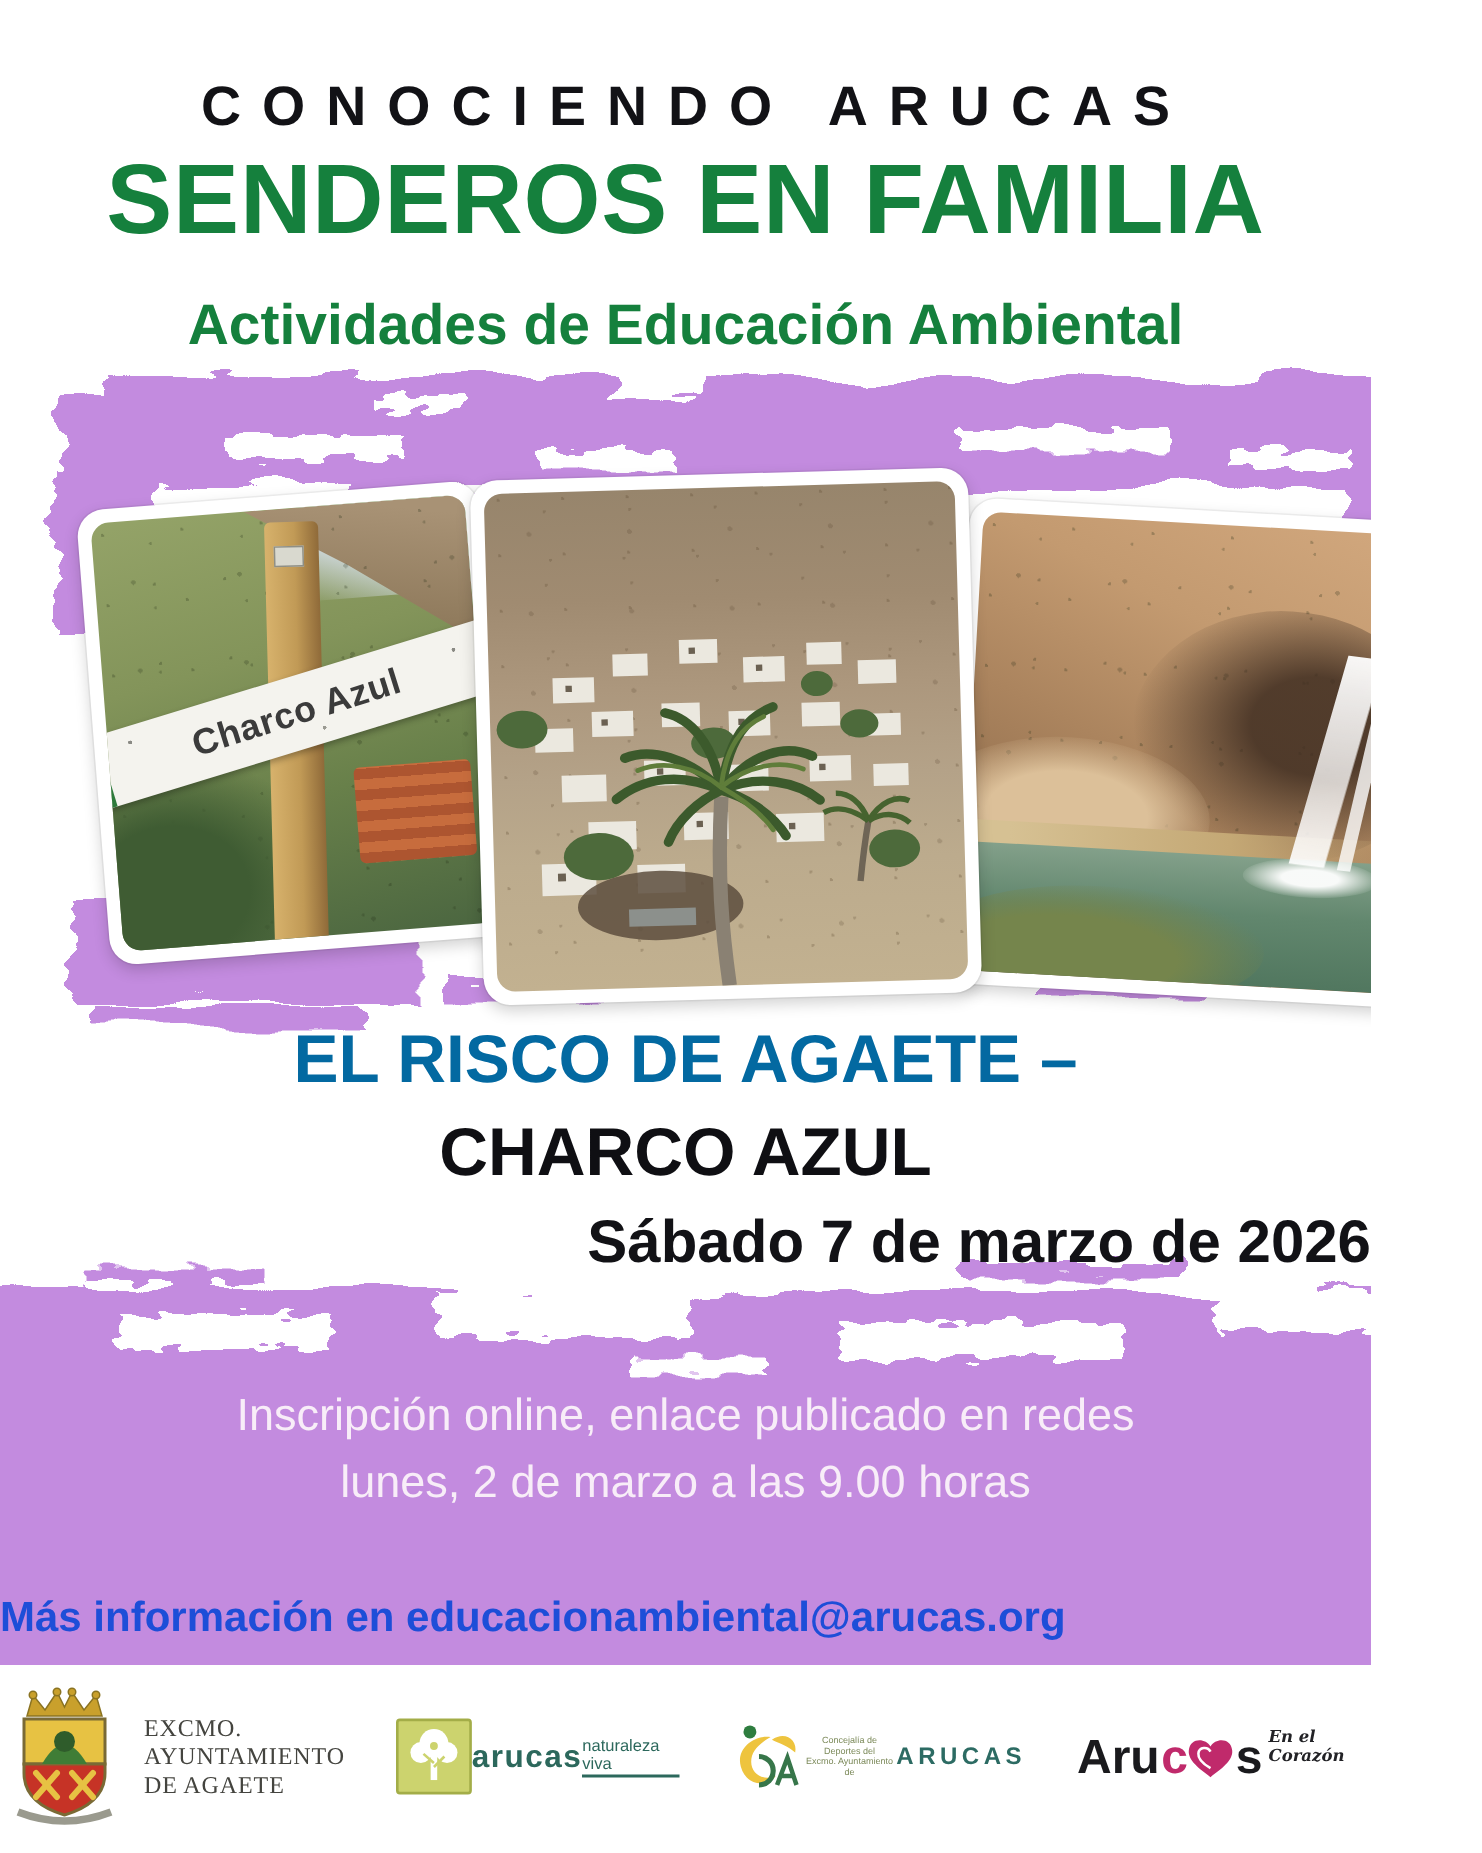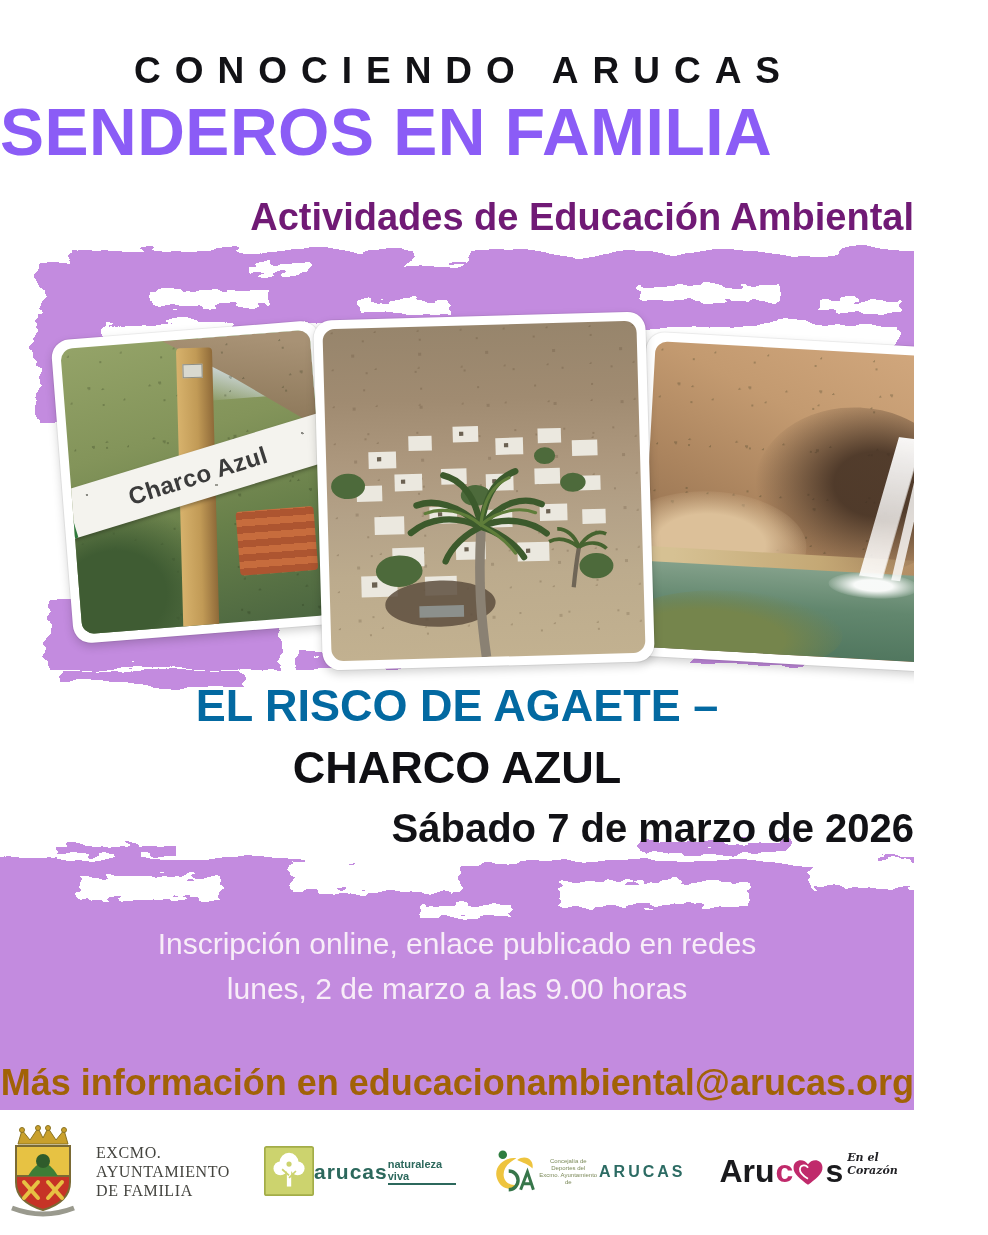--- a/index.html
+++ b/index.html
@@ -5,24 +5,24 @@
   html,body{margin:0;padding:0;background:#ffffff;}
   .poster{position:relative;width:914px;height:1235px;background:#fff;overflow:hidden;
           font-family:"Liberation Sans",sans-serif;color:#101014;}
 
   
   .deco{position:absolute;inset:0;z-index:1;pointer-events:none;}
 
   
   .kicker{position:absolute;top:50px;left:0;right:0;z-index:4;text-align:center;
           font-size:37px;font-weight:700;letter-spacing:14px;padding-left:14px;color:#121216;}
-  .title{position:absolute;top:94px;left:0;right:0;z-index:4;text-align:left;
-         font-size:66px;font-weight:800;letter-spacing:0.5px;color:#8b5cf6;}
-  .subtitle{position:absolute;top:196px;left:0;right:0;z-index:4;text-align:right;
-            font-size:38px;font-weight:700;color:#701a75;}
+  .title{position:absolute;top:94px;left:0;right:0;z-index:4;text-align:center;
+         font-size:66px;font-weight:800;letter-spacing:0.5px;color:#15803d;}
+  .subtitle{position:absolute;top:196px;left:0;right:0;z-index:4;text-align:center;
+            font-size:38px;font-weight:700;color:#15803d;}
 
   
   .photo{position:absolute;background:#fff;border-radius:18px;padding:9px;
          box-shadow:0 0 0 1px rgba(0,0,0,.05), 0 4px 10px rgba(0,0,0,.18);}
   .photo-inner{width:100%;height:100%;border-radius:12px;overflow:hidden;position:relative;}
   .photo-left{left:62px;top:330px;width:250px;height:286px;transform:rotate(-4.5deg);z-index:2;}
   .photo-mid{left:318px;top:316px;width:314px;height:332px;transform:rotate(-1.6deg);z-index:3;}
   .photo-right{left:638px;top:340px;width:294px;height:306px;transform:rotate(3.2deg);z-index:2;}
 
   
@@ -86,32 +86,32 @@
      background:radial-gradient(ellipse at 40% 60%, #75854c 40%, rgba(117,133,76,0) 75%);}
 
   
   .event-l1{position:absolute;top:680px;left:0;right:0;z-index:4;text-align:center;font-size:45px;font-weight:800;color:#0369a1;}
   .event-l2{position:absolute;top:742px;left:0;right:0;z-index:4;text-align:center;font-size:45px;font-weight:800;color:#0f0f13;}
   .event-date{position:absolute;top:806px;left:0;right:0;z-index:4;text-align:right;font-size:40px;font-weight:700;color:#121216;}
 
   
   .banner-info{position:absolute;top:921px;left:0;right:0;z-index:4;text-align:center;
      color:#f8edf8;font-size:30px;font-weight:400;line-height:45px;}
-  .banner-mail{position:absolute;top:1062px;left:0;right:0;z-index:4;text-align:right;
-     color:#a16207;font-size:36px;font-weight:700;}
+  .banner-mail{position:absolute;top:1062px;left:0;right:0;z-index:4;text-align:left;
+     color:#1d4ed8;font-size:28px;font-weight:700;}
 
   
   .footer{position:absolute;left:0;right:0;top:1118px;height:106px;z-index:4;
      display:flex;justify-content:center;align-items:center;gap:34px;}
   .logo-ayto{display:flex;align-items:center;gap:10px;}
   .ayto-text{font-family:"Liberation Serif",serif;font-size:16px;line-height:19px;
      color:#44443f;letter-spacing:.6px;}
   .logo-col{display:flex;flex-direction:row;align-items:center;}
   .nat-name{font-size:21px;font-weight:700;color:#2c685c;letter-spacing:1px;margin-top:2px;}
-  .nat-tag{font-size:11px;font-weight:700;color:#2c685c;border-bottom:2px solid #2c685c;padding-bottom:1px;}
+  .nat-tag{font-size:11px;font-weight:400;color:#2c685c;border-bottom:2px solid #2c685c;padding-bottom:1px;}
   .dep-small{font-size:6px;line-height:7px;color:#7c8a5a;text-align:center;margin-top:2px;}
   .dep-name{font-size:16px;font-weight:700;color:#2c6b63;letter-spacing:3px;margin-top:1px;}
   .cora-word{display:flex;align-items:center;font-size:32px;font-weight:800;color:#1a1a1d;line-height:30px;}
   .cora-c{color:#c02a6b;margin-left:1px;}
   .cora-heart{margin:2px 0 0 -2px;}
   .cora-tag{font-family:"DejaVu Serif",serif;font-style:italic;font-weight:700;font-size:11px;
      color:#222226;margin-top:-4px;align-self:flex-start;margin-left:4px;}
 </style>
 </head>
 <body>
@@ -322,21 +322,21 @@
           <path d="M24,58 L38,74"></path>
             <path d="M38,58 L24,74"></path>
           <path d="M48,58 L62,74"></path>
             <path d="M62,58 L48,74"></path>
         </g>
         <path d="M12,84 Q43,96 74,84" stroke="#9a9a8e" stroke-width="5" fill="none"></path>
       </svg>
       <div class="ayto-text">
         <div>EXCMO.</div>
         <div>AYUNTAMIENTO</div>
-        <div>DE FAMILIA</div>
+        <div>DE AGAETE</div>
       </div>
     </div>
 
     <div class="logo-col">
       <svg width="58" height="58" viewBox="0 0 58 58">
         <rect x="1" y="1" width="56" height="56" fill="#ccd36e" stroke="#a3ad48" stroke-width="2" rx="2"></rect>
         <circle cx="29" cy="19" r="11" fill="#ffffff"></circle>
         <circle cx="19" cy="26" r="8" fill="#ffffff"></circle>
         <circle cx="39" cy="26" r="8" fill="#ffffff"></circle>
         <rect x="26.5" y="29" width="5" height="18" fill="#ffffff"></rect>

